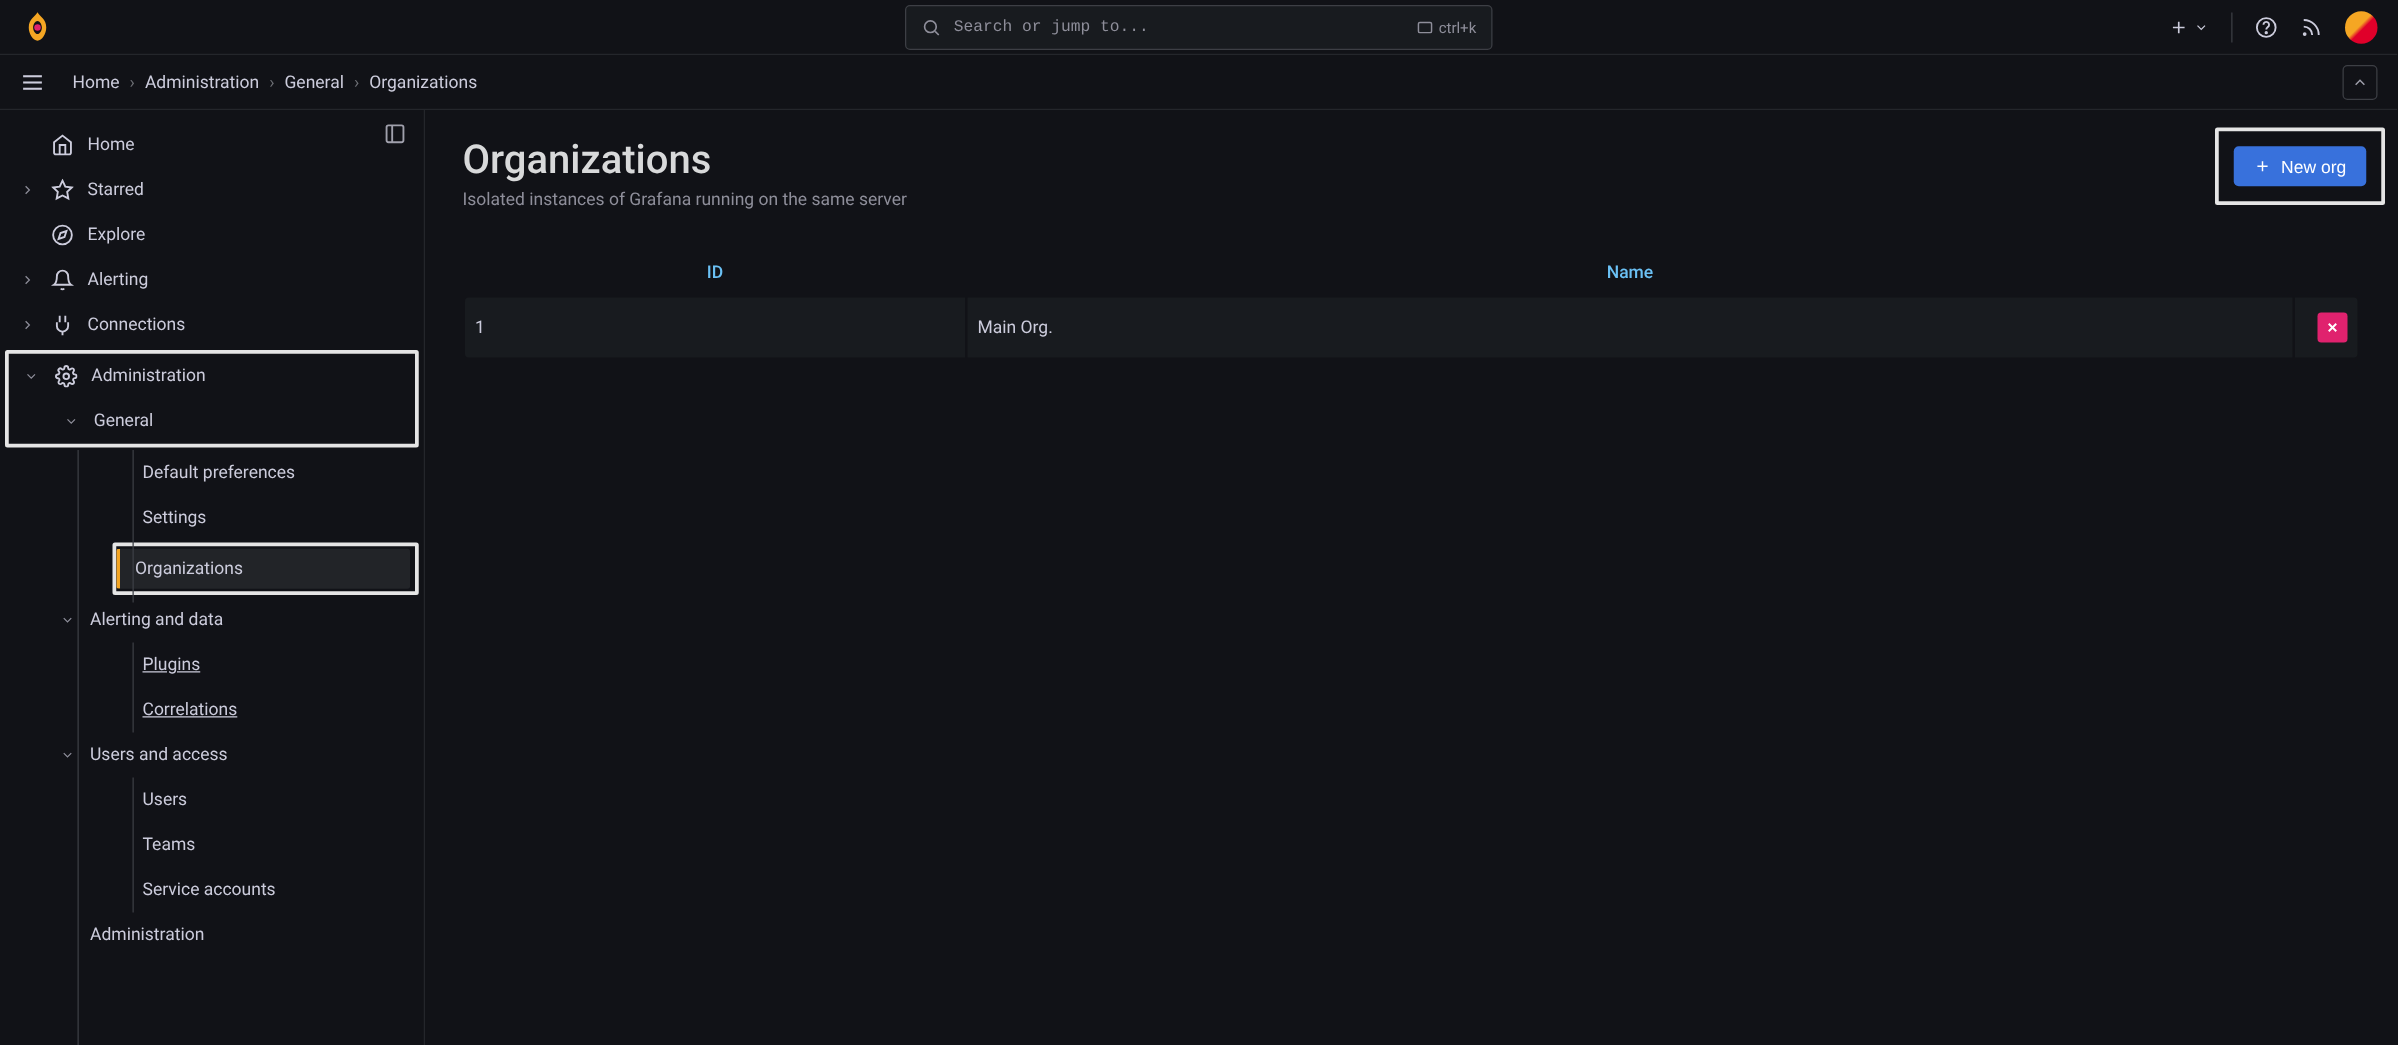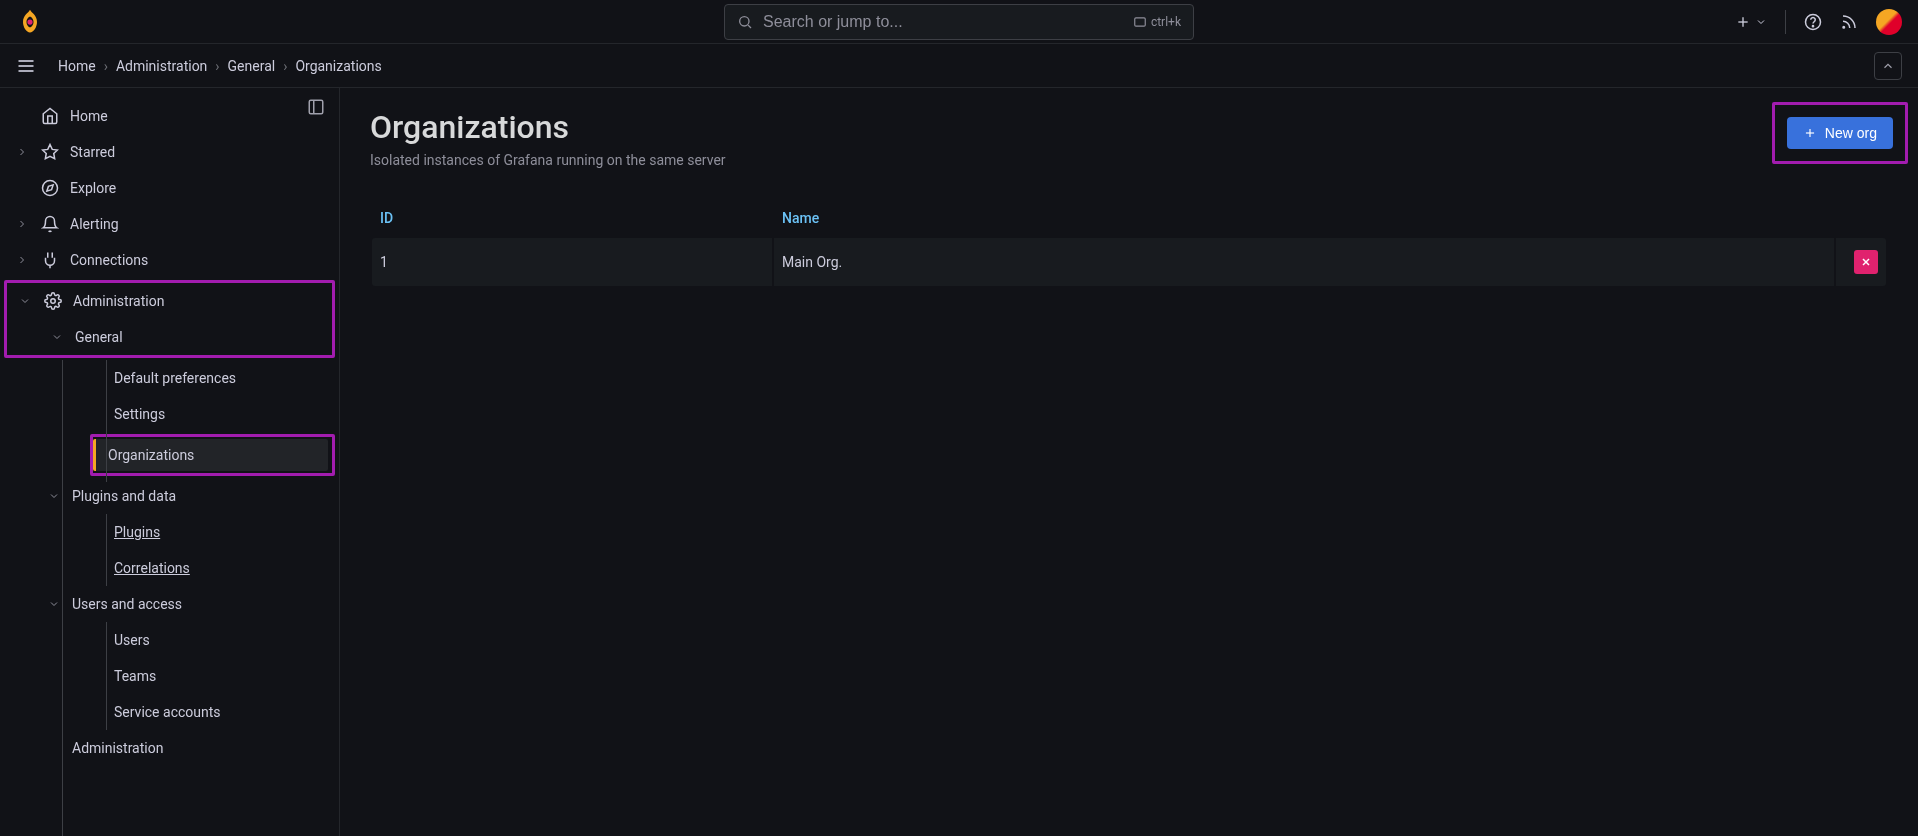--- a/index.html
+++ b/index.html
@@ -39,21 +39,22 @@
     align-items: center;
     padding: 0 12px;
     gap: 10px;
   }
   .search-wrap input {
     flex: 1;
     background: transparent;
     border: none;
     color: #fdba74;
     outline: none;
-    font-size: 16px;
+    font-size: 13px;
+    font-family: Liberation Mono, monospace;
   }
   .search-wrap input::placeholder { color: #8e8e9a; }
   .kbd {
     font-size: 12px;
     color: #8e8e9a;
     display: flex;
     align-items: center;
     gap: 4px;
   }
   .topbar-right {
@@ -131,21 +132,21 @@
     width: 1px;
     background: #3d3f45;
   }
   .tree-line-2 {
     position: absolute;
     left: 106px;
     width: 1px;
     background: #3d3f45;
   }
   .highlight-red {
-    border: 3px solid #a21caf;
+    border: 3px solid #e5e5e5;
     border-radius: 2px;
   }
   .active-item {
     background: #222428;
     border-left: 3px solid #f5a623;
     border-radius: 2px;
     margin: 2px 4px 2px 0;
     height: 32px;
     display:flex; align-items:center;
     padding-left: 12px;
@@ -178,21 +179,21 @@
     border: none;
     border-radius: 4px;
     padding: 8px 16px;
     display: flex;
     align-items: center;
     gap: 8px;
     font-size: 14px;
     cursor: pointer;
   }
   .orgs-table { width: 100%; }
-  .orgs-table thead td { color: #6bc1f5; padding: 10px 8px; font-weight: 500;}
+  .orgs-table thead td { color: #6bc1f5; padding: 10px 8px; font-weight: 500; text-align: center;}
   .orgs-table tbody td { padding: 12px 8px; background: #181b1f; color:#ccccdc;}
   .orgs-table tbody tr td:first-child { border-top-left-radius:3px; border-bottom-left-radius:3px;}
   .orgs-table tbody tr td:last-child { border-top-right-radius:3px; border-bottom-right-radius:3px;}
   .col-id { width: 400px; }
   .col-act { width: 50px; text-align:right;}
   .del-btn {
     width: 24px; height: 24px;
     background: #e0226e;
     border: none; border-radius: 3px;
     display: inline-flex; align-items: center; justify-content: center;
@@ -399,21 +400,21 @@
           <span>Organizations</span>
         </div>
       </div>
 
       <div class="nav-item nav-sub1">
         <span class="chev">
             <svg width="12" height="12" viewBox="0 0 24 24" fill="none" stroke="#8e8e9a" stroke-width="2">
               <polyline points="6 9 12 15 18 9"></polyline>
             </svg>
           </span>
-        <span>Plugins and data</span>
+        <span>Alerting and data</span>
       </div>
       <div style="position:relative;text-decoration:underline;">
         <div class="tree-line-2" style="top:0; height:72px;"></div>
         <div class="nav-item nav-sub3">
           <span>Plugins</span>
         </div>
         <div class="nav-item nav-sub3">
           <span>Correlations</span>
         </div>
       </div>

